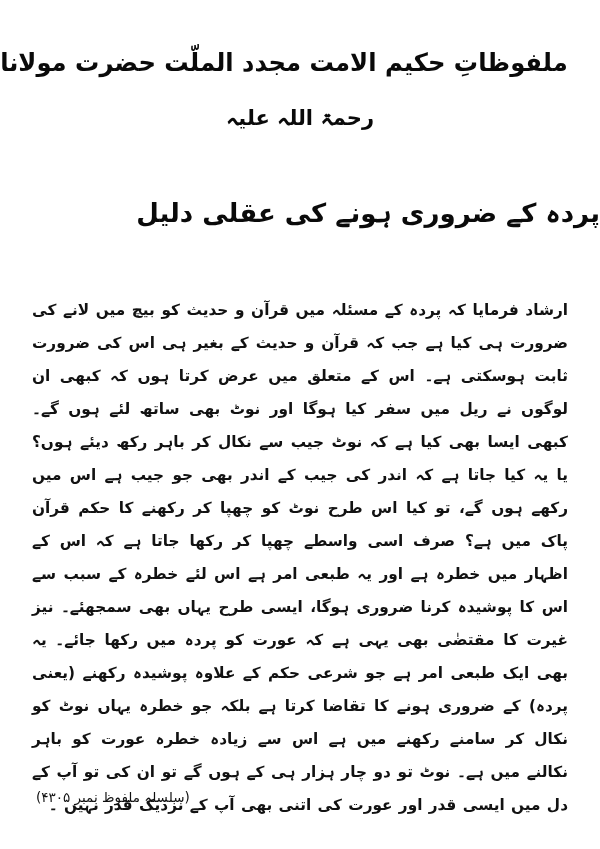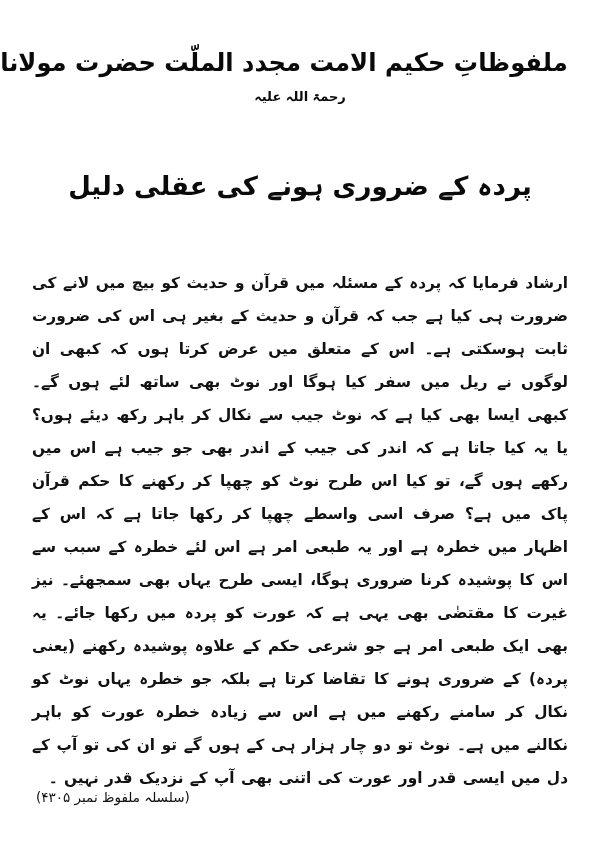--- a/index.html
+++ b/index.html
@@ -37,31 +37,30 @@
     font-weight: 700;
     line-height: 1.5;
     letter-spacing: -0.2px;
     color: #0a0a0a;
     white-space: nowrap;
     transform: scaleX(0.97);
   }
   .honorific {
     direction: rtl;
     unicode-bidi: isolate;
-    margin-top: 6px;
-    font-size: 13px;
+    margin-top: 22px;
+    font-size: 21px;
     font-weight: 700;
     line-height: 1.4;
     color: #0a0a0a;
   }
 
   
   .article-heading {
     margin-top: 62px;
-    text-align: center;
     direction: rtl;
     unicode-bidi: isolate;
     font-size: 26px;
     font-weight: 700;
     line-height: 1.45;
     color: #0a0a0a;
   }
 
   
   .body-block {

